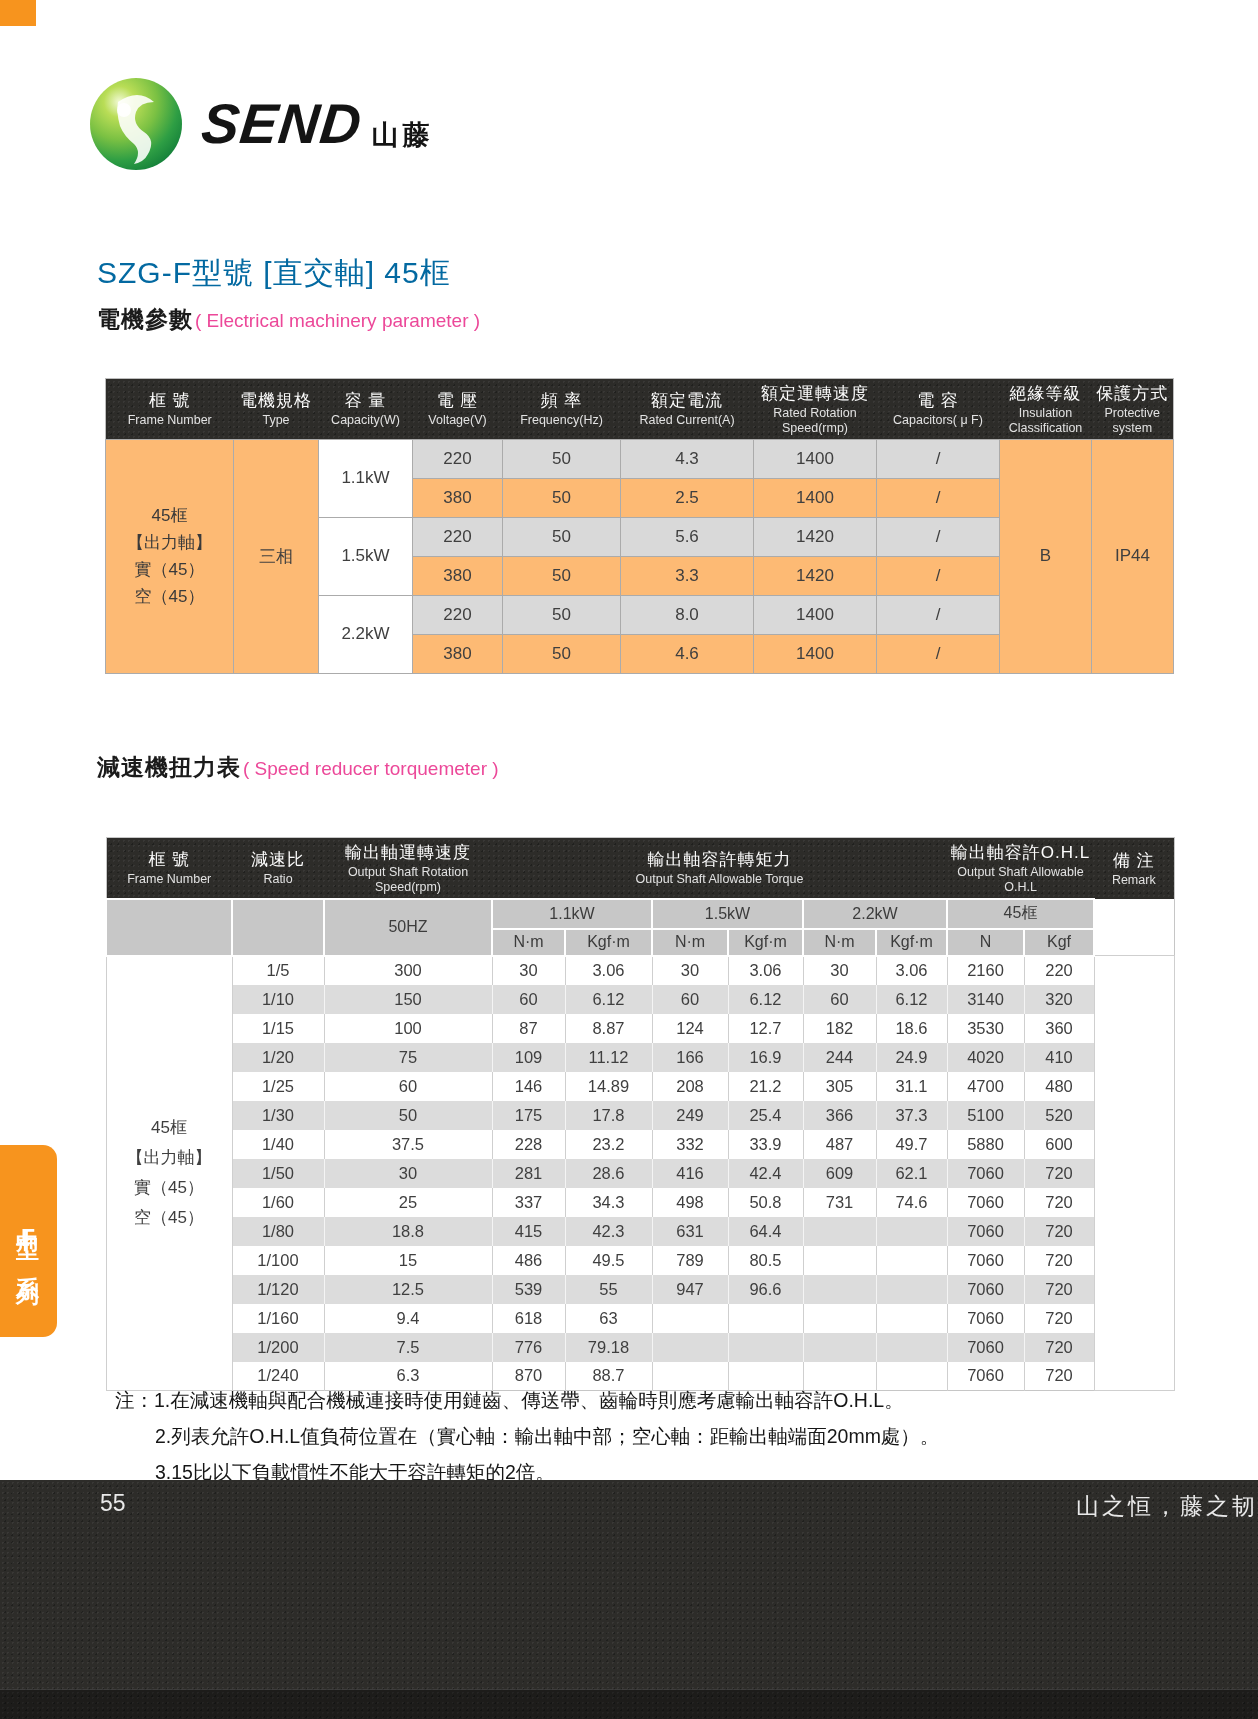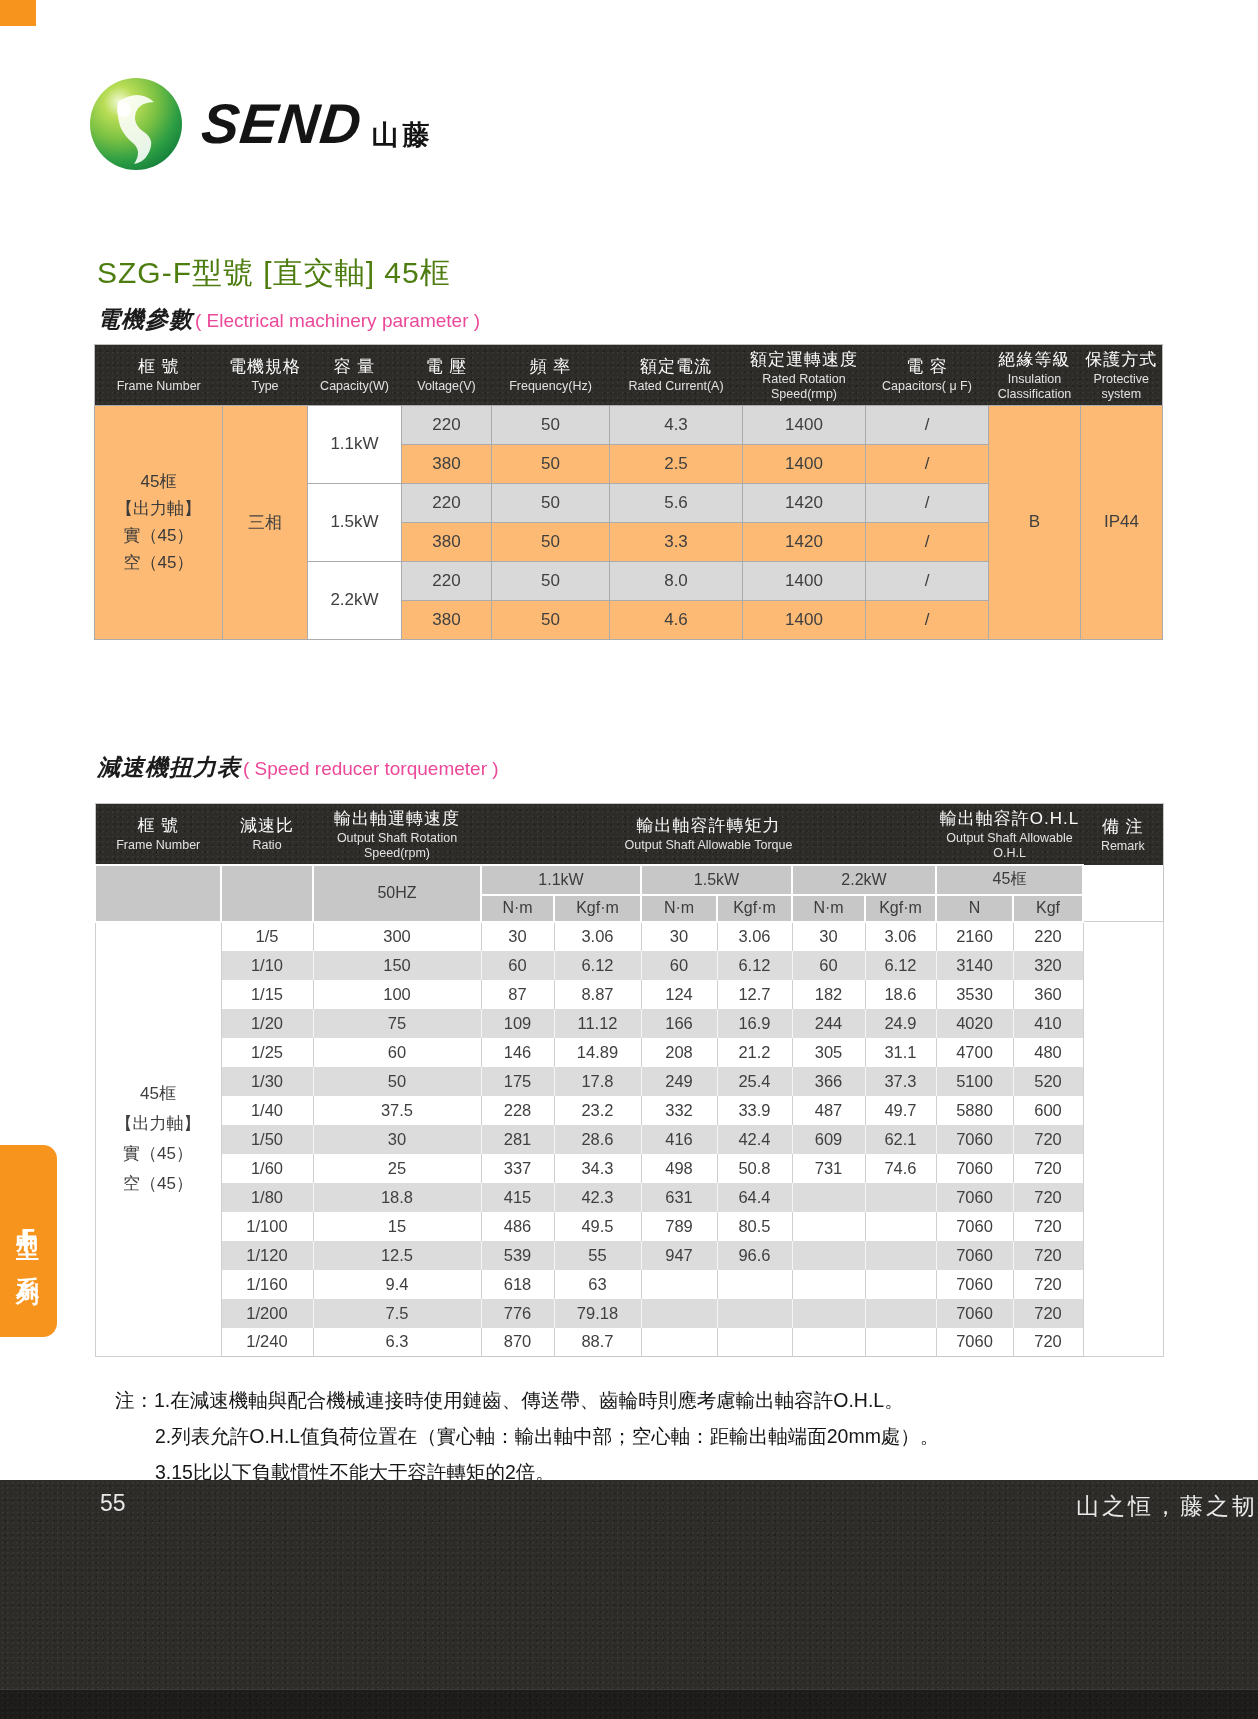--- a/index.html
+++ b/index.html
@@ -20,29 +20,29 @@
   .corner-mark { position:absolute; left:0; top:0; width:36px; height:26px; background:#f7941e; }
 
   
   .logo { position:absolute; left:88px; top:76px; display:flex; align-items:center; }
   .logo svg.orb { width:96px; height:96px; }
   .brand { font-style:italic; font-weight:900; font-size:56px; letter-spacing:1px;
            color:#141414; margin-left:18px; transform:skewX(-6deg); line-height:1; }
   .brand-cjk { font-size:27px; font-weight:700; color:#141414; margin-left:10px; margin-top:22px; letter-spacing:4px; }
 
   
-  .page-title { position:absolute; left:97px; top:253px; font-size:30px; font-weight:500; color:#4d7c0f; letter-spacing:1px; }
+  .page-title { position:absolute; left:97px; top:253px; font-size:30px; font-weight:500; color:#0369a1; letter-spacing:1px; }
   .sec { position:absolute; left:97px; display:flex; align-items:baseline; }
-  .sec .zh { font-size:23px; font-weight:700; color:#1b1b1b; letter-spacing:1px;font-style:italic; }
+  .sec .zh { font-size:23px; font-weight:700; color:#1b1b1b; letter-spacing:1px; }
   .sec .en { font-size:19px; color:#ec4899; margin-left:2px; }
   .sec1 { top:304px; }
   .sec2 { top:752px; }
 
   
-  table { border-collapse:collapse; table-layout:fixed; position:absolute; left:94px; width:1068px; }
+  table { border-collapse:collapse; table-layout:fixed; position:absolute; left:105px; width:1068px;margin-top:34px; }
   th,td { text-align:center; vertical-align:middle; }
   thead th { color:#fff; font-weight:400; padding:3px 2px; }
   thead .hz { font-size:17px; letter-spacing:1px; color:#fdfdfd; }
   thead .he { font-size:12.5px; line-height:1.18; color:#e2e2e2; margin-top:1px; }
 
   
   #elec-table { top:344px; border:1px solid #bdbdbd; }
   #elec-table thead tr { height:56px; }
   #elec-table tbody td { height:39px; font-size:17px; color:#3f3f3f; border:1px solid #ababab; background:#fdba74; }
   #elec-table tbody td.shade { background:#d9d9d9; }

